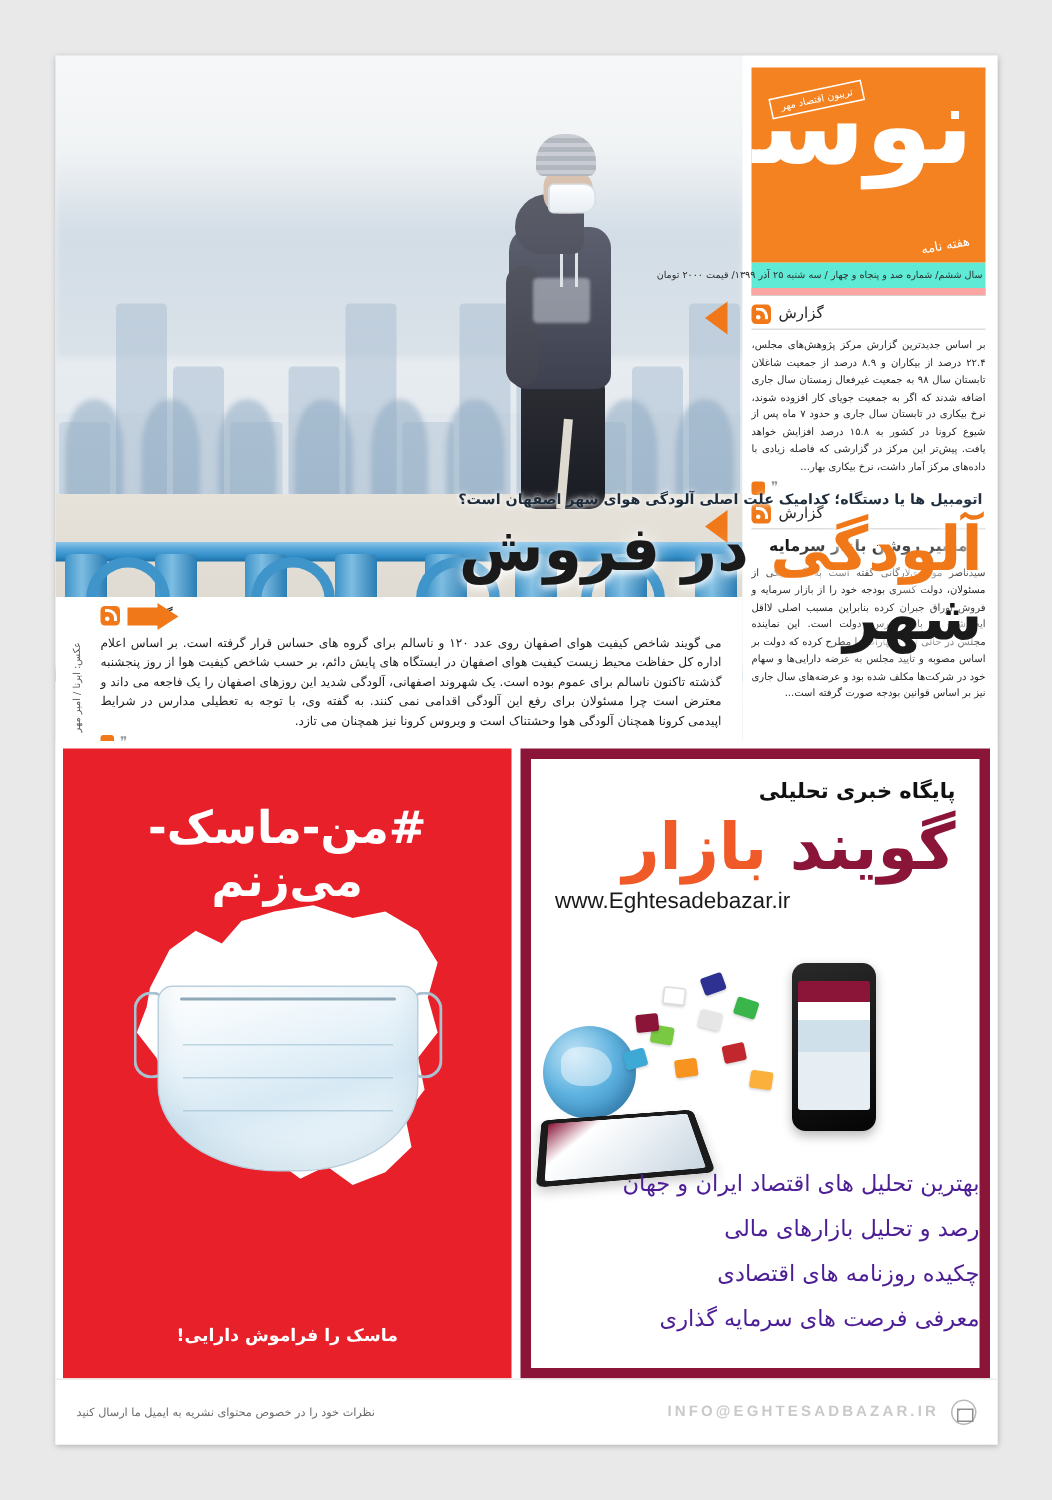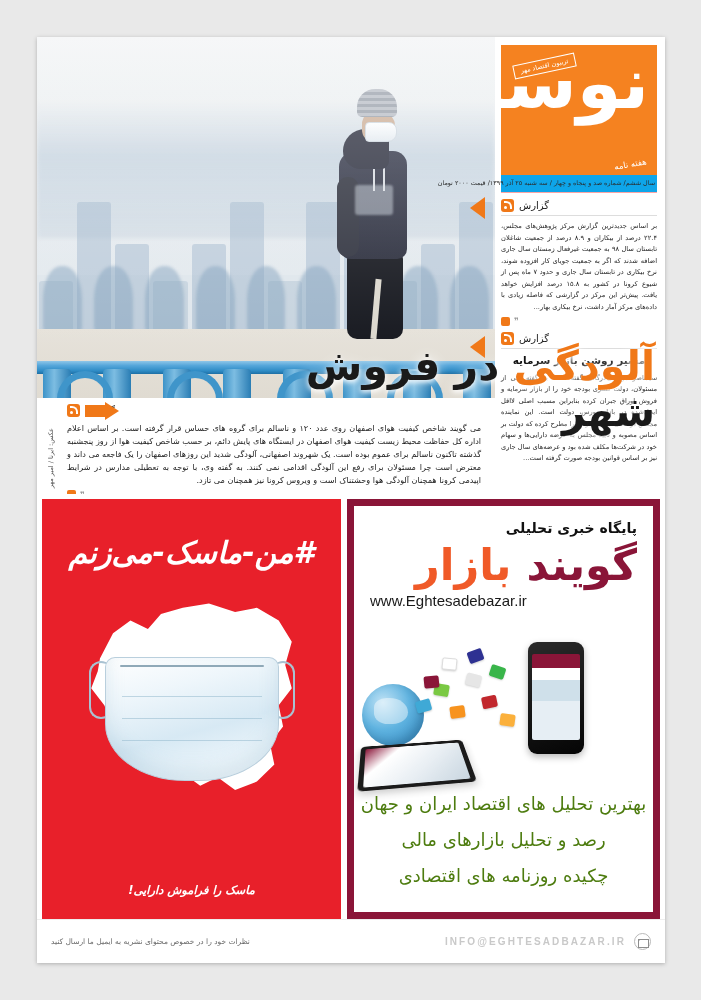--- a/index.html
+++ b/index.html
@@ -298,22 +298,22 @@
     left: 12px; top: 14px;
     transform: rotate(-12deg);
     border: 1px solid #ffffff;
     padding: 2px 6px;
     font-size: 6.5px;
     color: #ffffff;
     white-space: nowrap;
   }
   .mast-dateline {
     width: 100%;
-    background: #0ea5e9;
-    border-bottom: 1px solid #fca5a5;
+    background: #5eead4;
+    border-bottom: 5px solid #fca5a5;
     padding: 4px 2px 5px 2px;
     font-size: 6.4px;
     color: #2b2b2b;
     text-align: center;
     white-space: nowrap;
     letter-spacing: -0.1px;
   }
 
   .brief {
     padding-top: 6px;
@@ -452,34 +452,32 @@
   .art-icons i:nth-child(5){ left: 70px; top: 52px; background:#c1272d; transform:rotate(-12deg); }
   .art-icons i:nth-child(6){ left: 30px; top: 14px; background:#ffffff; border:1px solid #ddd; transform:rotate(6deg); }
   .art-icons i:nth-child(7){ left: 56px; top: 6px;  background:#2e3192; transform:rotate(-20deg); }
   .art-icons i:nth-child(8){ left: 78px; top: 22px; background:#39b54a; transform:rotate(18deg); }
   .art-icons i:nth-child(9){ left: 12px; top: 32px; background:#8a1538; transform:rotate(-6deg); }
   .art-icons i:nth-child(10){ left: 88px; top: 70px; background:#fbb03b; transform:rotate(8deg); }
 
   .ad-points {
     position: absolute;
     left: 0; right: 0; bottom: 18px;
-    text-align: center;
-    font-size: 18px;
+    font-size: 15px;
     line-height: 2.0;
-    color: #4d7c0f;
+    color: #4c1d95;
     direction: rtl;
   }
 
   
   .ad-right {
     flex: 1;
     position: relative;
     background: #e8202a;
     overflow: hidden;
-    font-style: italic;
   }
   .mask-hash {
     position: absolute;
     right: 14px; top: 36px;
     left: 14px;
     text-align: center;
     font-size: 30px;
     font-weight: bold;
     color: #ffffff;
     direction: rtl;
@@ -667,20 +665,21 @@
         <div class="w-hood"></div>
         <div class="w-face"></div>
         <div class="w-mask"></div>
         <div class="w-beanie"></div>
       </div>
 
       <div class="haze-overlay"></div>
     </div>
 
     <div class="headline-wrap">
+      <div class="kicker">اتومبیل ها یا دستگاه؛ کدامیک علت اصلی آلودگی هوای شهر اصفهان است؟</div>
       <div class="headline">
         <span class="hl-orange">آلودگی</span>
         <span>در فروش شهر</span>
       </div>
     </div>
 
     <div class="lead-block">
       <div class="report-tag-row">
         <div class="rss-badge"></div>
         <div class="report-label">گزارش</div>
@@ -757,20 +756,21 @@
               <i></i>
               <i></i>
           </div>
           <div class="art-phone"></div>
         </div>
 
         <div class="ad-points">
           <div>بهترین تحلیل های اقتصاد ایران و جهان</div>
           <div>رصد و تحلیل بازارهای مالی</div>
           <div>چکیده روزنامه های اقتصادی</div>
+          <div>معرفی فرصت های سرمایه گذاری</div>
         </div>
       </div>
     </div>
 
     <div class="ad-right">
       <div class="mask-hash">#من-ماسک-می‌زنم</div>
       <div class="iran-map">
         <div class="iran-shape"></div>
         <div class="mask-graphic">
           <div class="mask-ear-l"></div>

